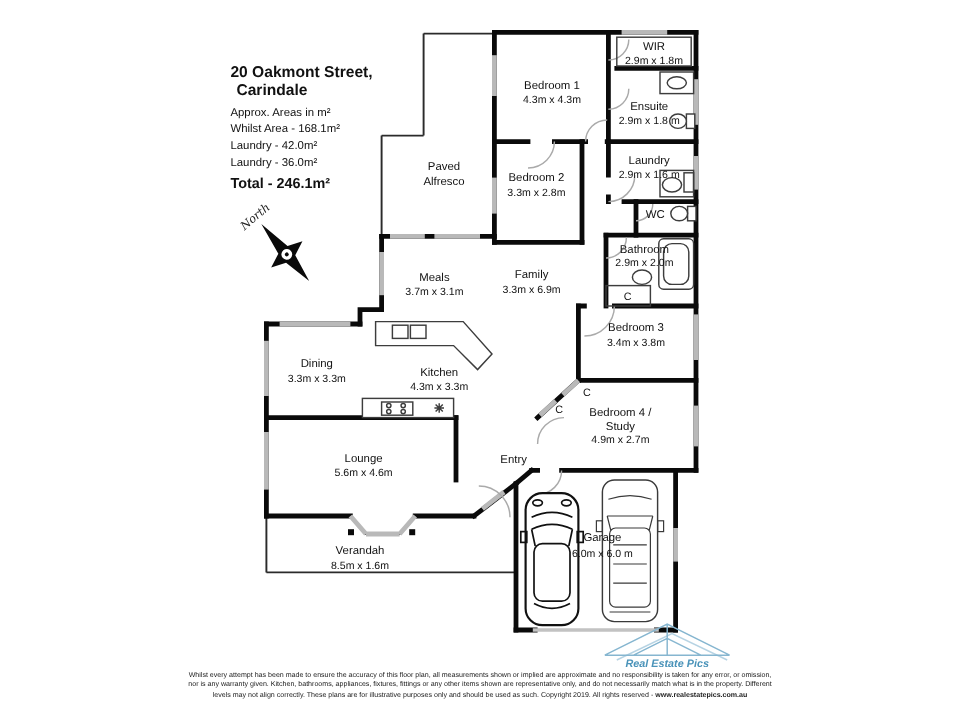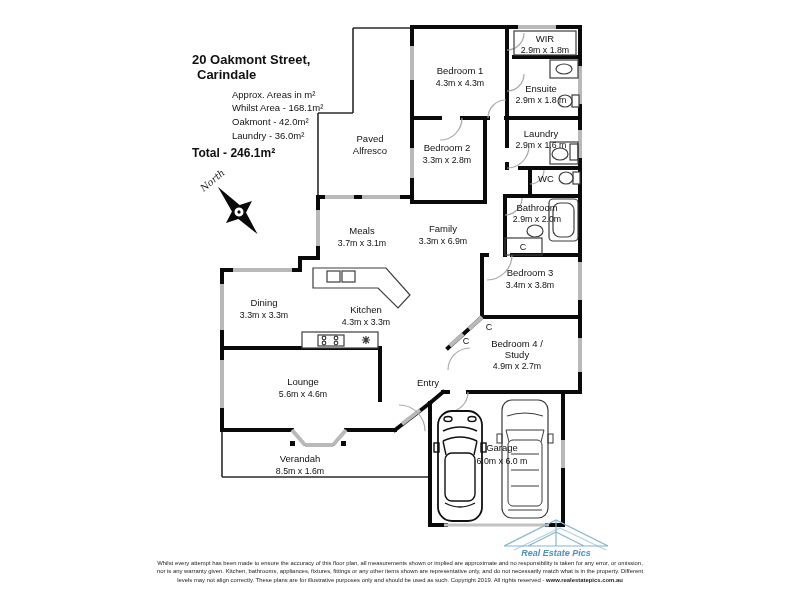--- a/index.html
+++ b/index.html
@@ -3,21 +3,21 @@
 <meta charset="utf-8">
 <style>
   html,body{margin:0;padding:0;background:#fff;}
   .page{position:relative;width:800px;height:600px;background:#ffffff;overflow:hidden;
         font-family:"Liberation Sans",sans-serif;color:#111;}
   .plan{position:absolute;left:0;top:0;}
   
   .title-block{position:absolute;left:192px;top:52px;width:190px;line-height:1.18;}
   .addr{font-weight:bold;font-size:13px;}
   .addr2{padding-left:5px;margin-bottom:5px;}
-  .area-line{font-size:9.5px;line-height:1.45;margin-left:40px;}
+  .area-line{font-size:9.5px;line-height:1.45;}
   .total{font-weight:bold;font-size:12px;margin-top:3px;}
   
   text{font-family:"Liberation Sans",sans-serif;}
   .rl{font-size:9.5px;fill:#111;text-anchor:middle;}
   .rd{font-size:8.8px;fill:#111;text-anchor:middle;}
   .rc{font-size:9px;fill:#111;text-anchor:middle;}
   .north-label{font-family:"DejaVu Serif",serif;font-style:italic;font-size:9.5px;fill:#222;text-anchor:middle;}
   .logo-text{font-size:9px;font-weight:bold;font-style:italic;fill:#4a93b9;text-anchor:middle;}
   
   .wall{stroke:#0a0a0a;stroke-width:4;fill:none;stroke-linecap:square;}
@@ -40,21 +40,21 @@
 </head>
 <body>
 
 <div class="page">
 
   <div class="title-block">
     <div class="addr">20 Oakmont Street,</div>
     <div class="addr addr2">Carindale</div>
     <div class="area-line">Approx. Areas in m²</div>
     <div class="area-line">Whilst Area - 168.1m²</div>
-    <div class="area-line">Oakmont - 42.0m²</div>
+    <div class="area-line">Laundry - 42.0m²</div>
     <div class="area-line">Laundry - 36.0m²</div>
     <div class="total">Total - 246.1m²</div>
   </div>
 
   <svg class="plan" width="800" height="600" viewBox="0 0 800 600">
 
     <g>
       <path class="thin" d="M353,28 H412 M353,28 V113 M318,113 H353 M318,113 V197"></path>
       <path class="thin" d="M222,430 V477 M222,477 H430"></path>
     </g>

